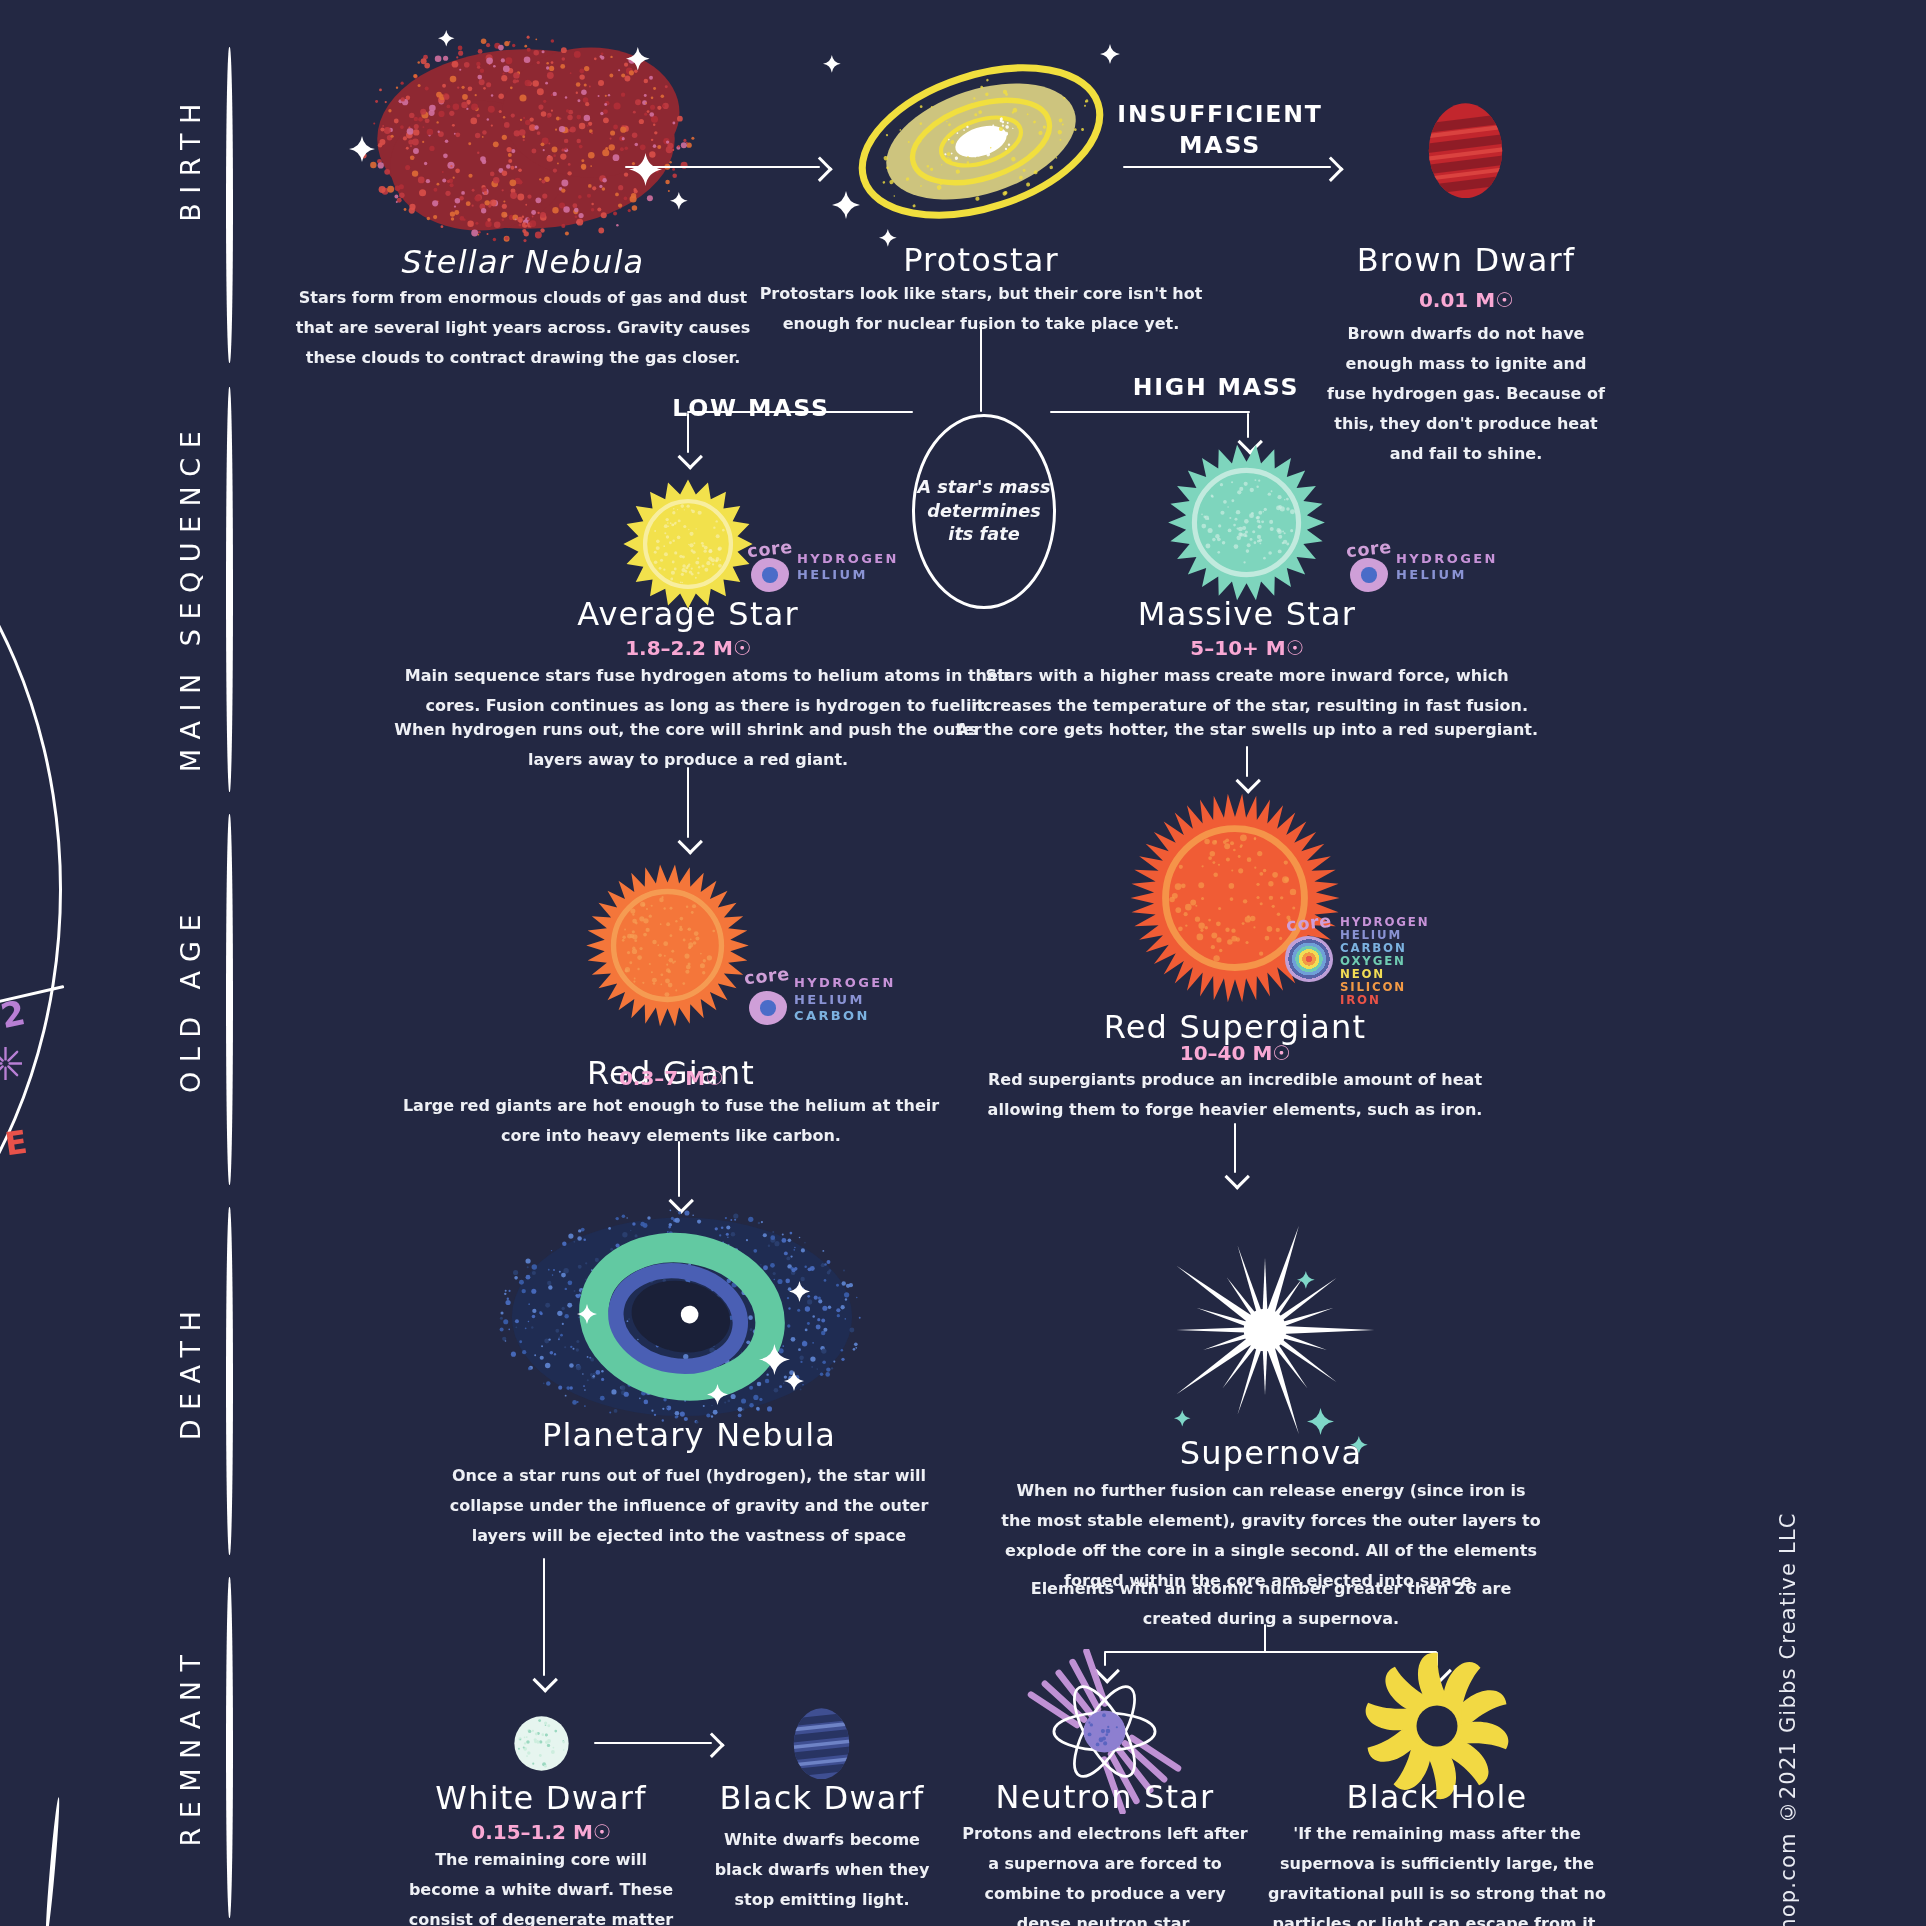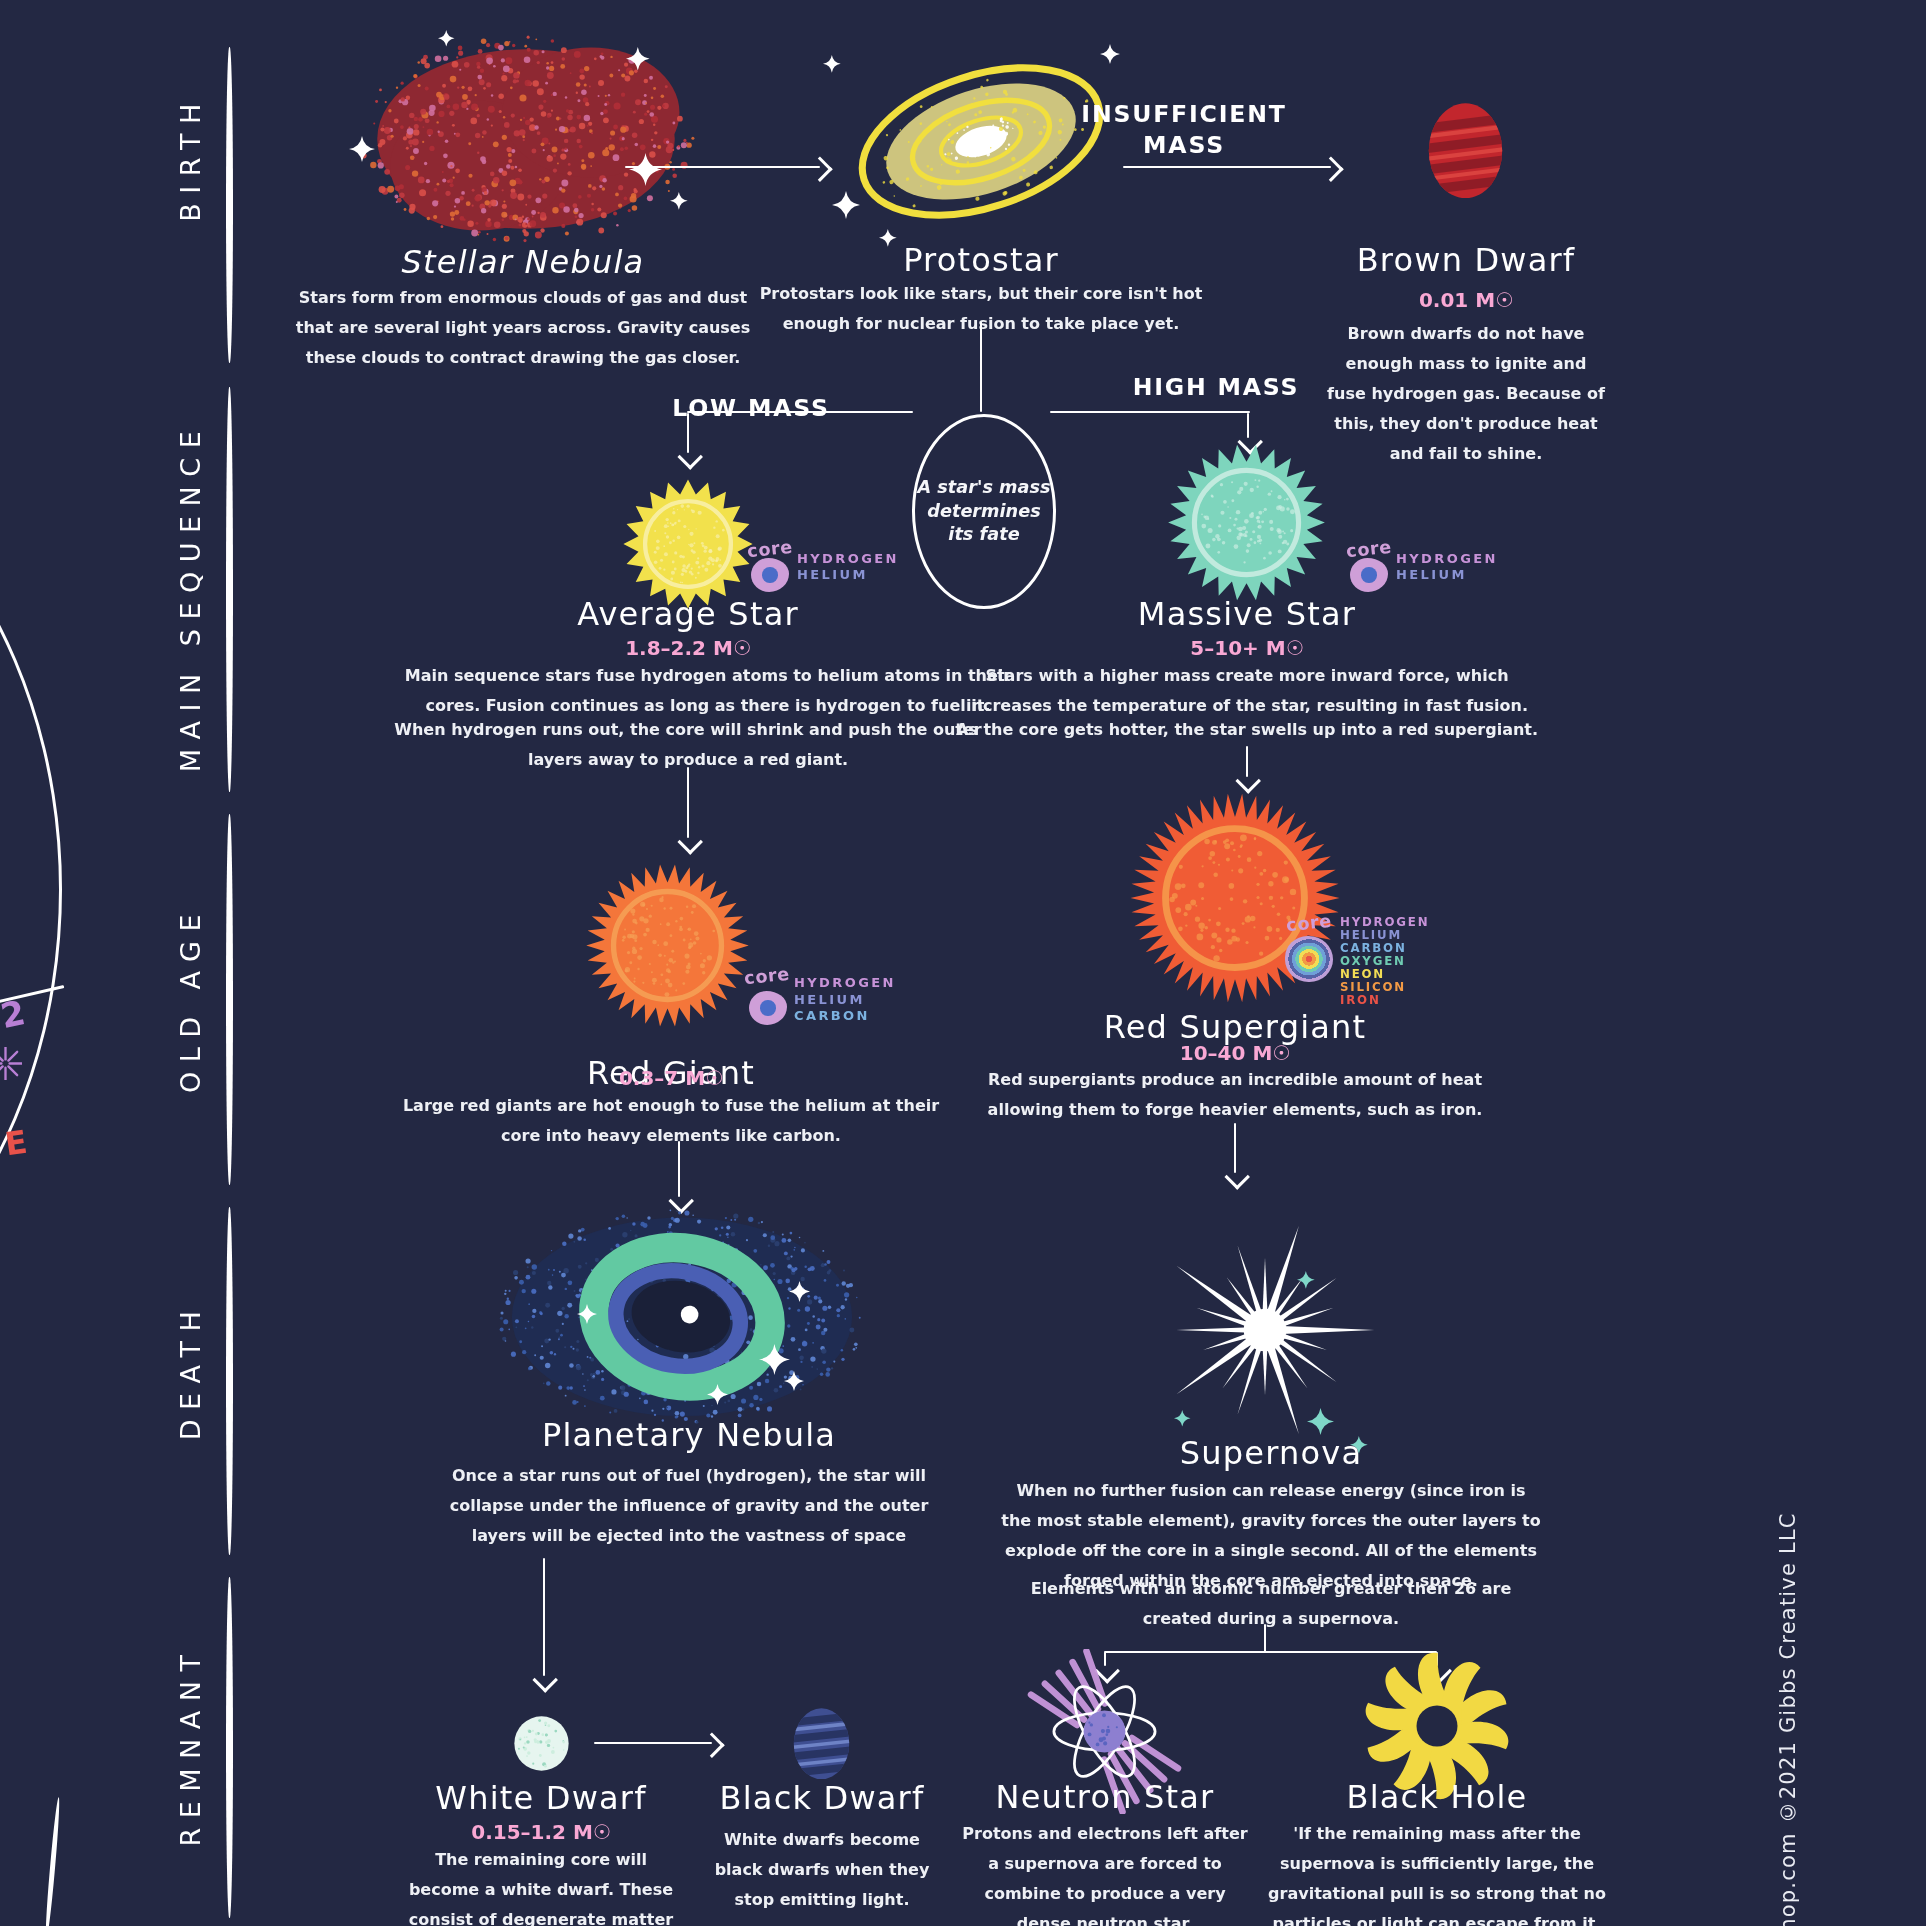--- a/index.html
+++ b/index.html
@@ -745,21 +745,21 @@
       <path d="M0 -24 Q 3.3600000000000003 -3.3600000000000003 24 0 Q 3.3600000000000003 3.3600000000000003 0 24 Q -3.3600000000000003 3.3600000000000003 -24 0 Q -3.3600000000000003 -3.3600000000000003 0 -24 Z" fill="#ffffff"></path>
     </svg></div>
 <div class="abs" style="left:879px;top:229px;"><svg viewBox="-15 -15 30 30" width="17.7" height="17.7">
       <path d="M0 -15 Q 2.1 -2.1 15 0 Q 2.1 2.1 0 15 Q -2.1 2.1 -15 0 Q -2.1 -2.1 0 -15 Z" fill="#ffffff"></path>
     </svg></div>
 
 <div class="t title" style="left:981px;top:241px;">Protostar</div>
 <div class="t body-txt" style="left:981px;top:279px;">Protostars look like stars, but their core isn't hot
 enough for nuclear fusion to take place yet.</div>
 
-<div class="t caps" style="left:1184px;top:99px;">INSUFFICIENT
+<div class="t caps" style="left:1220px;top:99px;">INSUFFICIENT
 MASS</div>
 <div class="hline" style="left:1123px;top:166px;width:208px;"></div>
 <div class="chev right" style="left:1322px;top:160px;"></div>
 
 <div class="abs" style="left:1427px;top:102px;"><svg viewBox="0 0 130 165" width="77" height="98">
       <clipPath id="bdclip">
         <ellipse cx="65" cy="82" rx="62" ry="80"></ellipse>
       </clipPath>
       <g clip-path="url(#bdclip)">
         <rect x="0" y="0" width="130" height="165" fill="#c2262d"></rect>

